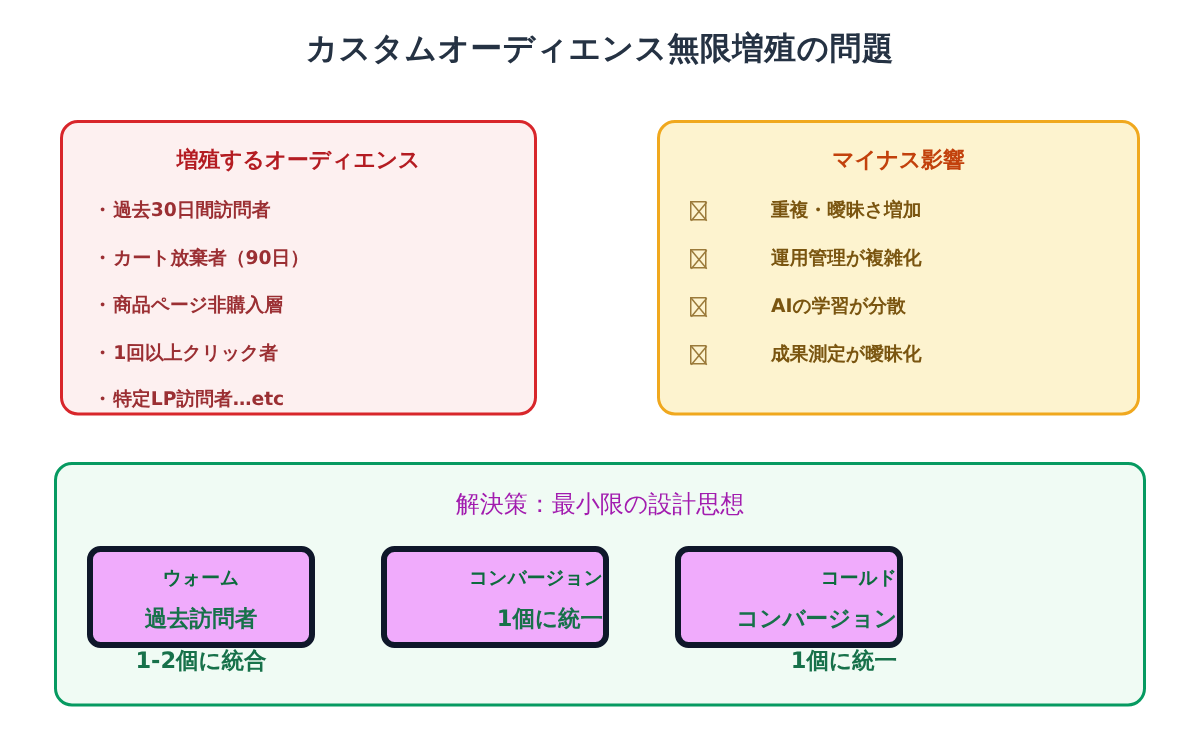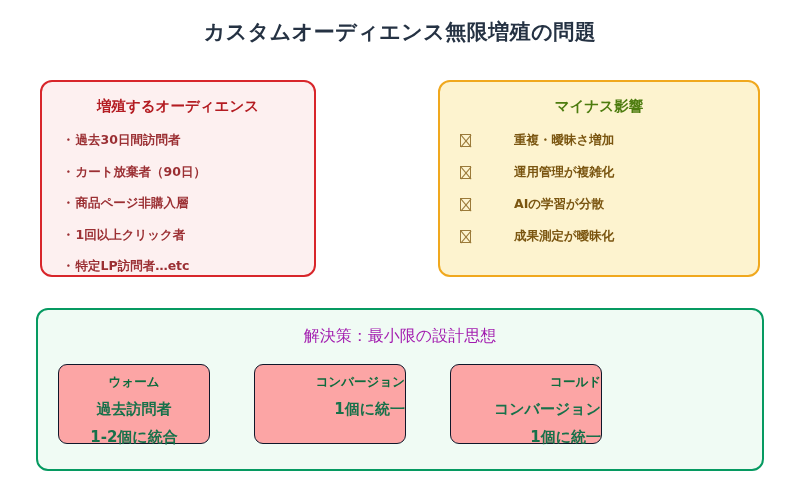--- a/index.html
+++ b/index.html
@@ -37,21 +37,21 @@
   .panel {
     position: absolute;
     border-radius: 12px;
     border-width: 2px;
     border-style: solid;
   }
 
   .panel-problem {
     left: 40px;
     top: 80px;
-    width: 276px;
+    width: 318px;
     height: 197px;
     background: #fdf0f0;
     border-color: #d8262b;
   }
 
   .panel-impact {
     left: 438px;
     top: 80px;
     width: 322px;
     height: 197px;
@@ -59,21 +59,21 @@
     border-color: #f0a81e;
   }
 
   .panel-heading {
     text-align: center;
     font-size: 14.5px;
     font-weight: bold;
     margin-top: 15px;
   }
   .panel-problem .panel-heading { color: #b41c22; }
-  .panel-impact  .panel-heading { color: #4d7c0f; }
+  .panel-impact  .panel-heading { color: #c2410c; }
 
   .panel-list {
     list-style: none;
     margin-top: 18px;
     padding-left: 20px;
   }
 
   .panel-list li {
     font-size: 12.5px;
     font-weight: bold;
@@ -136,23 +136,23 @@
   .card-row {
     display: flex;
     justify-content: flex-start;
     gap: 0;
     margin-top: 17px;
     padding: 0 20px;
   }
 
   .card {
     width: 152px;
-    height: 80px;
-    background: #fca5a5;
-    border: 1px solid #0f172a;
+    height: 68px;
+    background: #f0abfc;
+    border: 4px solid #0f172a;
     border-radius: 9px;
     text-align: center;
     padding-top: 11px;
   }
   .card + .card { margin-left: 44px; text-align: right; }
 
   .card-title {
     font-size: 12.5px;
     font-weight: bold;
     color: #0d6b3d;

